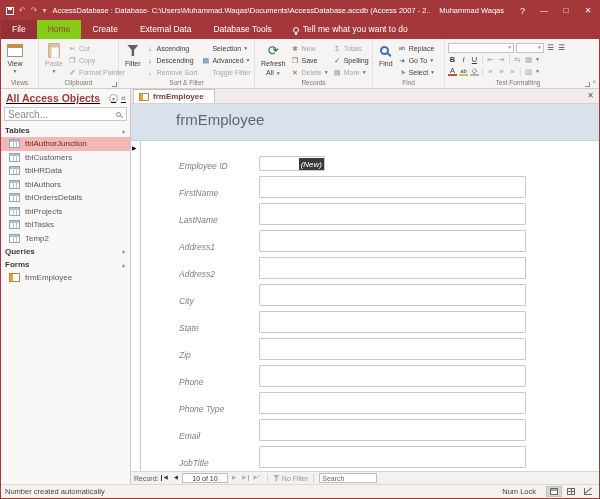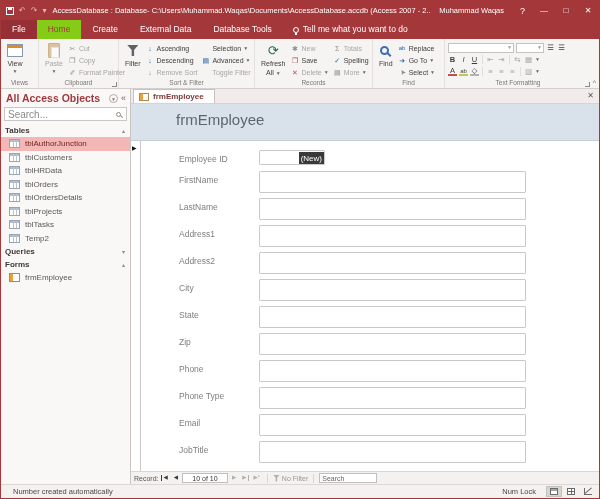--- a/index.html
+++ b/index.html
@@ -57,21 +57,21 @@
   .tfsep { width:1px; height:9px; background:#E0DCDA; margin:0 1px; }
   .fontcolor { border-bottom:2px solid #C0504D; } .hlcolor { border-bottom:2px solid #B8CC4E; } .fillcolor { border-bottom:2px solid #B5B2AF; }
   .launcher { position:absolute; right:1px; bottom:1px; width:5px; height:5px; border-right:1px solid #8a8a8a; border-bottom:1px solid #8a8a8a; }
   .ribbon-collapse { position:absolute; right:3px; bottom:2px; font-size:7px; color:#7A7774; }
 
   
   .content { flex:1; display:flex; min-height:0; }
 
   
   .navpane { width:130px; background:#FAF8F7; border-right:1px solid #C9C5C3; display:flex; flex-direction:column; font-size:8px; flex-shrink:0; }
-  .nav-header { display:flex; align-items:center; padding:3px 4px 2px 5px; }
+  .nav-header { display:flex; align-items:center; padding:3px 4px 2px 5px;text-decoration:underline; }
   .nav-title { color:#A2383C; font-size:10.5px; font-weight:bold; flex:1; white-space:nowrap; }
   .nav-dd { width:9px; height:9px; border:1px solid #B5A9A7; border-radius:50%; font-size:5px; color:#8a7a7a; text-align:center; line-height:8px; margin-right:3px; }
   .nav-shutter { font-size:9px; color:#6a6a6a; }
   .nav-search { margin:1px 3px 3px 3px; height:14px; border:1px solid #CCC6C3; background:#fff; display:flex; align-items:center; }
   .nav-search input { border:0; outline:0; flex:1; font-size:10px; padding-left:3px; color:#555; width:80px; }
   .nav-search input::placeholder { color:#8a8a8a; }
   .ico-mag-sm { width:5px; height:5px; border:1px solid #8a8a8a; border-radius:50%; position:relative; margin-right:5px; flex-shrink:0; }
   .ico-mag-sm::after { content:""; position:absolute; width:1px; height:3px; background:#8a8a8a; transform:rotate(-45deg); right:-2px; bottom:-2px; }
   .nav-group { display:flex; align-items:center; font-weight:bold; color:#3B3937; padding:2px 5px 2px 4px; font-size:8px; }
   .nav-group .glabel { flex:1; }
@@ -85,21 +85,21 @@
   .main { flex:1; display:flex; flex-direction:column; min-width:0; background:#fff; }
   .doctabs { height:15px; background:#F1ECEB; border-bottom:1px solid #D8D2D0; display:flex; align-items:flex-end; position:relative; flex-shrink:0; }
   .doctab { background:#fff; border:1px solid #CDBFBE; border-bottom:0; height:14px; display:flex; align-items:center; gap:4px; padding:0 10px 0 5px; margin-left:2px; font-size:8px; font-weight:bold; color:#7C3A3A; }
   .doctab .ico-form { width:10px; height:8px; }
   .doc-close { position:absolute; right:5px; top:2px; font-size:8px; color:#5a5a5a; }
   .formheader { height:37px; background:#D9E1EA; border-bottom:1px solid #C5CDD6; padding:7px 0 0 45px; font-size:15px; color:#5D6670; flex-shrink:0; }
   .formbody { flex:1; position:relative; background:#fff; min-height:0; }
   .recsel { position:absolute; left:0; top:0; bottom:0; width:10px; border-right:1px solid #C9C9C9; background:#fff; }
   .recsel-arrow { font-size:6px; color:#111; position:absolute; left:1px; top:3px; }
   .fields { margin-left:10px; padding-top:9px; }
-  .frow { height:27px; display:flex; align-items:flex-start; }
+  .frow { height:27px; display:flex; align-items:flex-end;font-style:italic; }
   .frow.first { height:21px; }
   .flabel { width:118px; padding-left:38px; font-size:8.5px; color:#7E7E7E; padding-top:4px; white-space:nowrap; }
   .finput { width:267px; height:22px; border:1px solid #C9C9C9; background:#fff; border-radius:1px; }
   .finput.small { width:66px; height:15px; text-align:right; font-size:8px; line-height:13px; overflow:hidden; }
   .newval { background:#3A3A3A; color:#fff; padding:0 2px; display:inline-block; height:13px; margin:1px 0 0 0; }
 
   
   .recnav { height:13px; background:#F4F2F1; border-top:1px solid #D9D5D3; display:flex; align-items:center; font-size:7px; color:#555; flex-shrink:0; padding-left:3px; gap:2px; }
   .rn-btn { font-size:5.5px; color:#3a3a3a; padding:0 2px; line-height:1; }
   .rn-btn.bar-left { border-left:1px solid #3a3a3a; }
@@ -107,21 +107,21 @@
   .rn-btn.disabled { color:#B3AFAC; border-color:#B3AFAC; }
   .rn-count { width:46px; height:10px; background:#fff; border:1px solid #C2BEBC; text-align:center; font-size:7px; line-height:9px; color:#333; }
   .rn-sep { width:1px; height:9px; background:#D9D5D3; margin:0 3px; }
   .rn-nofilter { display:flex; align-items:center; gap:2px; color:#9A9693; }
   .ico-funnel-x { width:7px; height:7px; background:#B3AFAC; clip-path:polygon(0 0,100% 0,62% 45%,62% 100%,40% 100%,40% 45%); }
   .rn-search { width:58px; height:10px; border:1px solid #C2BEBC; background:#fff; font-size:7px; padding-left:2px; color:#555; outline:0; }
   .rn-search::placeholder { color:#666; }
 
   
   .statusbar { height:14px; background:#F4F1EF; border-top:1px solid #DCD8D6; display:flex; align-items:center; font-size:7.5px; color:#4A4846; flex-shrink:0; }
-  .sb-msg { flex:1; padding-left:12px; }
+  .sb-msg { flex:1; padding-left:4px; }
   .sb-numlock { padding-right:10px; }
   .sb-views { display:flex; gap:1px; padding-right:3px; }
   .sb-btn { width:16px; height:11px; display:flex; align-items:center; justify-content:center; border:1px solid transparent; }
   .sb-btn.active { background:#D8D4D1; border-color:#C5C1BE; }
   .sv-form { width:8px; height:7px; border:1px solid #6a6a6a; background:linear-gradient(#9aa 0 2px, #fff 2px); }
   .sv-sheet { width:8px; height:7px; border:1px solid #6a6a6a; background:linear-gradient(to right, transparent 0 3px, #6a6a6a 3px 4px, transparent 4px), linear-gradient(transparent 0 2px, #6a6a6a 2px 3px, transparent 3px 5px, #6a6a6a 5px 6px, transparent 6px), #fff; }
   .sv-design { width:8px; height:7px; border-left:1px solid #6a6a6a; border-bottom:1px solid #6a6a6a; position:relative; }
   .sv-design::after { content:""; position:absolute; left:0; bottom:0; width:9px; height:1px; background:#6a6a6a; transform:rotate(-40deg); transform-origin:left bottom; }
 </style>
 </head>
@@ -370,21 +370,21 @@
       <div class="nav-item">
           <span class="ico-table"></span>
           <span>tblCustomers</span>
         </div>
       <div class="nav-item">
           <span class="ico-table"></span>
           <span>tblHRData</span>
         </div>
       <div class="nav-item">
           <span class="ico-table"></span>
-          <span>tblOrders</span>
+          <span>tblAuthors</span>
         </div>
       <div class="nav-item">
           <span class="ico-table"></span>
           <span>tblOrdersDetails</span>
         </div>
       <div class="nav-item">
           <span class="ico-table"></span>
           <span>tblProjects</span>
         </div>
       <div class="nav-item">

